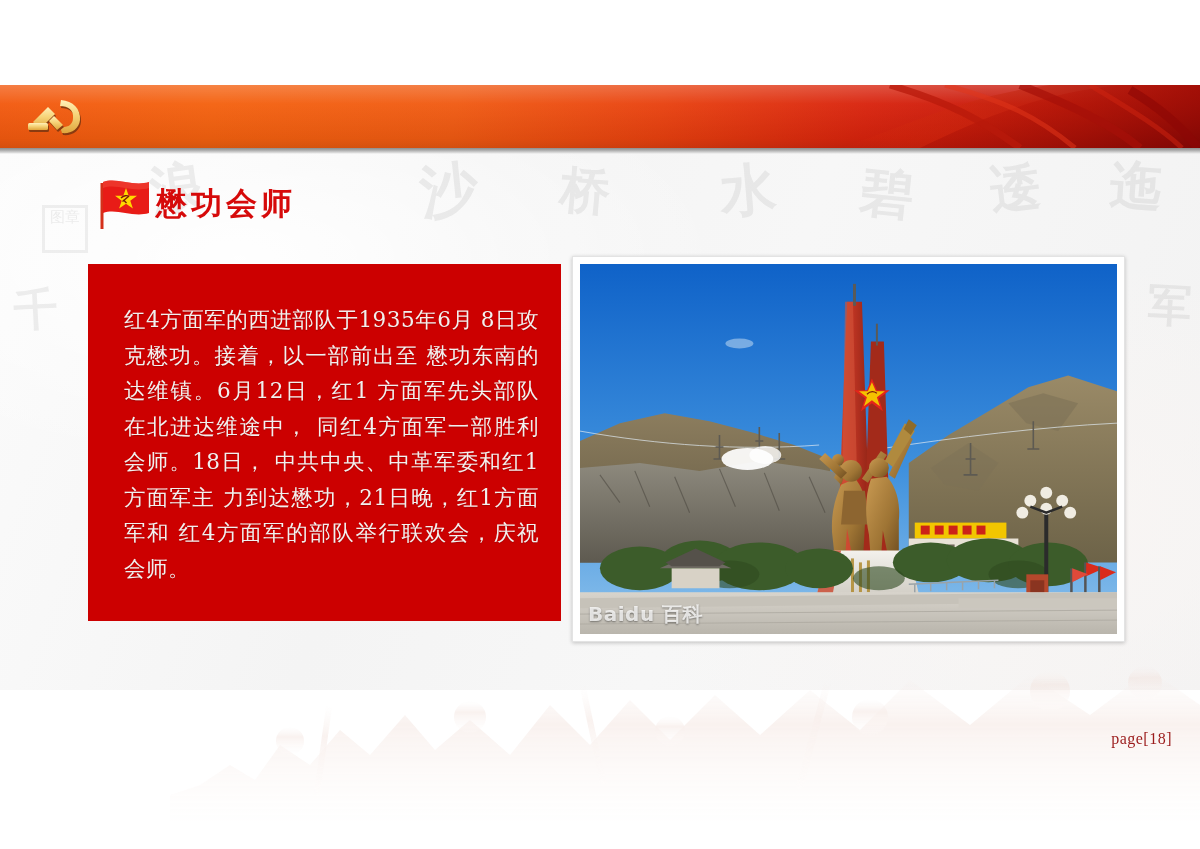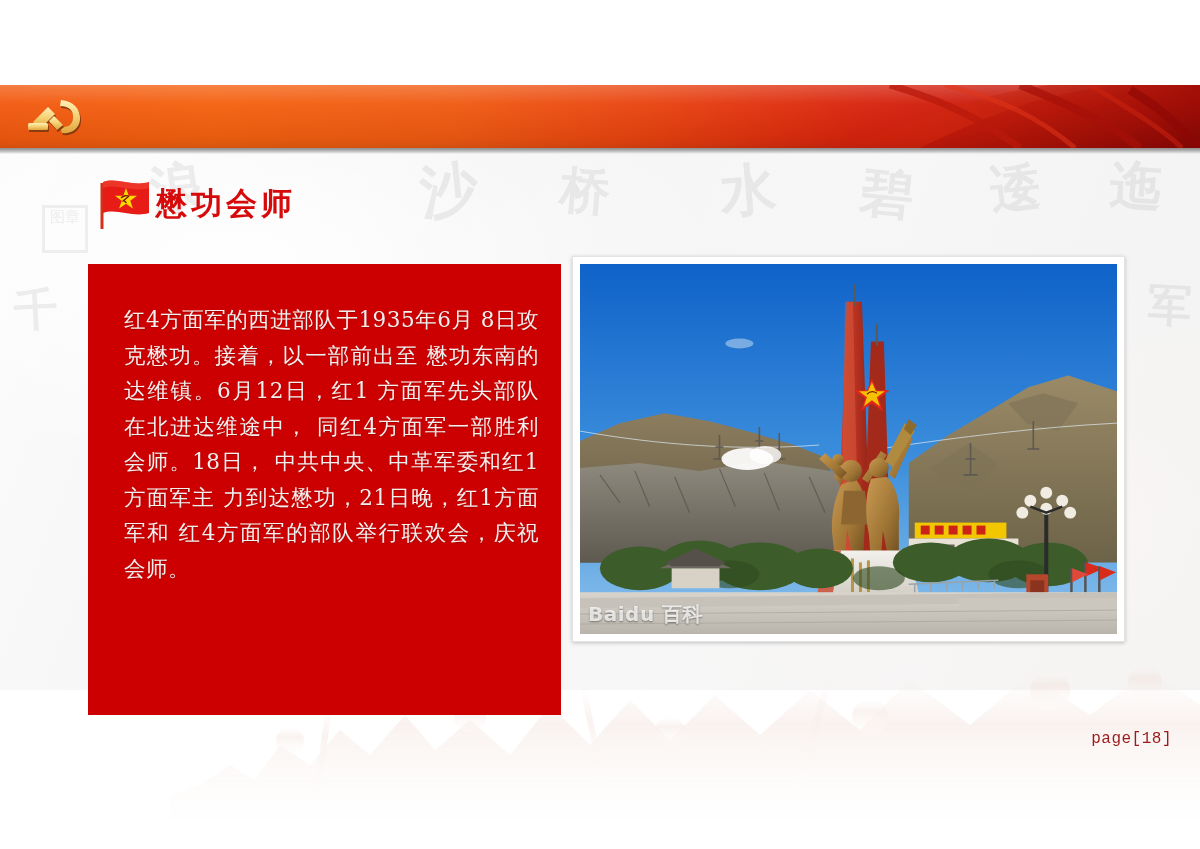--- a/index.html
+++ b/index.html
@@ -153,21 +153,21 @@
     letter-spacing: 4px;
     font-family: "DejaVu Sans", "Liberation Sans", sans-serif;
     line-height: 42px;
     white-space: nowrap;
   }
 
   
   .text-panel {
     position: absolute;
     left: 88px; top: 264px;
-    width: 473px; height: 451px;
+    width: 473px; height: 357px;
     background: #cc0000;
     box-sizing: border-box;
   }
   .panel-body {
     position: absolute;
     left: 36px; top: 38px;
     width: 415px;
     font-size: 21.5px;
     line-height: 35.5px;
     color: #f2f0ee;
@@ -207,21 +207,21 @@
     pointer-events: none;
     text-align: right;
   }
 
   
   .page-num {
     position: absolute;
     right: 28px; top: 730px;
     font-size: 16px;
     color: #9b1b1b;
-    font-family: Liberation Mono, monospace;
+    font-family: Liberation Serif, serif;
     letter-spacing: 0.5px;
   }
 </style>
 </head>
 <body>
 
 <div class="slide">
 
   <div class="bg-wash"></div>
   <div class="bg-wash2"></div>

